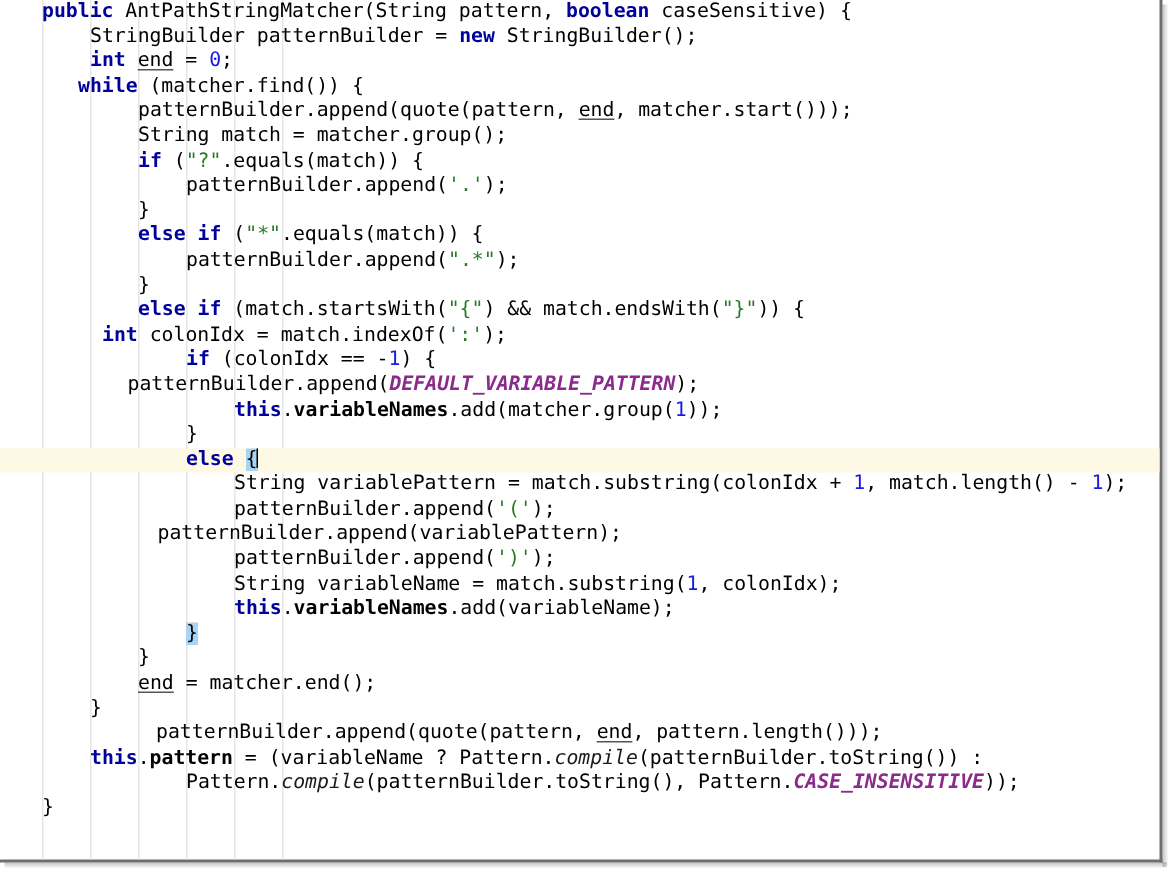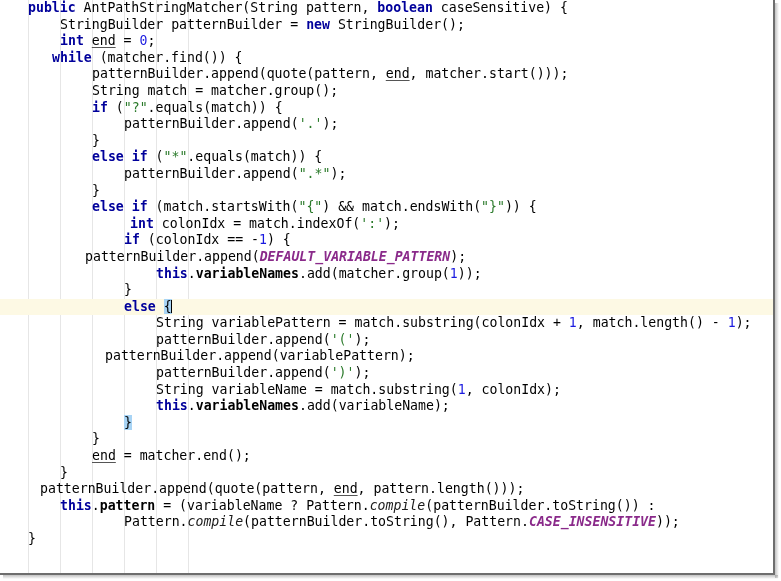--- a/index.html
+++ b/index.html
@@ -134,37 +134,37 @@
           <div class="code-line"><span class="txt" style="padding-left: 52px;"><span class="kw">while</span><span class="plain"> (matcher.find()) {</span></span></div>
           <div class="code-line"><span class="txt" style="padding-left: 92px;"><span class="plain">patternBuilder.append(quote(pattern, </span><span class="localv">end</span><span class="plain">, matcher.start()));</span></span></div>
           <div class="code-line"><span class="txt" style="padding-left: 92px;"><span class="plain">String match = matcher.group();</span></span></div>
           <div class="code-line"><span class="txt" style="padding-left: 92px;"><span class="kw">if</span><span class="plain"> (</span><span class="str">"?"</span><span class="plain">.equals(match)) {</span></span></div>
           <div class="code-line"><span class="txt" style="padding-left: 124px;"><span class="plain">patternBuilder.append(</span><span class="str">'.'</span><span class="plain">);</span></span></div>
           <div class="code-line"><span class="txt" style="padding-left: 92px;"><span class="plain">}</span></span></div>
           <div class="code-line"><span class="txt" style="padding-left: 92px;"><span class="kw">else</span><span class="plain"> </span><span class="kw">if</span><span class="plain"> (</span><span class="str">"*"</span><span class="plain">.equals(match)) {</span></span></div>
           <div class="code-line"><span class="txt" style="padding-left: 124px;"><span class="plain">patternBuilder.append(</span><span class="str">".*"</span><span class="plain">);</span></span></div>
           <div class="code-line"><span class="txt" style="padding-left: 92px;"><span class="plain">}</span></span></div>
           <div class="code-line"><span class="txt" style="padding-left: 92px;"><span class="kw">else</span><span class="plain"> </span><span class="kw">if</span><span class="plain"> (match.startsWith(</span><span class="str">"{"</span><span class="plain">) &amp;&amp; match.endsWith(</span><span class="str">"}"</span><span class="plain">)) {</span></span></div>
-          <div class="code-line"><span class="txt" style="padding-left: 94px; margin-left: 36px;"><span class="kw">int</span><span class="plain"> colonIdx = match.indexOf(</span><span class="str">':'</span><span class="plain">);</span></span></div>
+          <div class="code-line"><span class="txt" style="padding-left: 68px;"><span class="kw">int</span><span class="plain"> colonIdx = match.indexOf(</span><span class="str">':'</span><span class="plain">);</span></span></div>
           <div class="code-line"><span class="txt" style="padding-left: 124px;"><span class="kw">if</span><span class="plain"> (colonIdx == -</span><span class="num">1</span><span class="plain">) {</span></span></div>
           <div class="code-line"><span class="txt" style="padding-left: 85px;"><span class="plain">patternBuilder.append(</span><span class="consti">DEFAULT_VARIABLE_PATTERN</span><span class="plain">);</span></span></div>
           <div class="code-line"><span class="txt" style="padding-left: 156px;"><span class="kw">this</span><span class="plain">.</span><span class="fieldb">variableNames</span><span class="plain">.add(matcher.group(</span><span class="num">1</span><span class="plain">));</span></span></div>
           <div class="code-line"><span class="txt" style="padding-left: 124px;"><span class="plain">}</span></span></div>
           <div class="code-line current"><span class="txt" style="padding-left: 124px;"><span class="kw">else</span><span class="plain"> </span><span class="brmatch">{</span><span class="caret"></span></span></div>
           <div class="code-line"><span class="txt" style="padding-left: 156px;"><span class="plain">String variablePattern = match.substring(colonIdx + </span><span class="num">1</span><span class="plain">, match.length() - </span><span class="num">1</span><span class="plain">);</span></span></div>
           <div class="code-line"><span class="txt" style="padding-left: 156px;"><span class="plain">patternBuilder.append(</span><span class="str">'('</span><span class="plain">);</span></span></div>
           <div class="code-line"><span class="txt" style="padding-left: 105px;"><span class="plain">patternBuilder.append(variablePattern);</span></span></div>
           <div class="code-line"><span class="txt" style="padding-left: 156px;"><span class="plain">patternBuilder.append(</span><span class="str">')'</span><span class="plain">);</span></span></div>
           <div class="code-line"><span class="txt" style="padding-left: 156px;"><span class="plain">String variableName = match.substring(</span><span class="num">1</span><span class="plain">, colonIdx);</span></span></div>
           <div class="code-line"><span class="txt" style="padding-left: 156px;"><span class="kw">this</span><span class="plain">.</span><span class="fieldb">variableNames</span><span class="plain">.add(variableName);</span></span></div>
           <div class="code-line"><span class="txt" style="padding-left: 124px;"><span class="brmatch">}</span></span></div>
           <div class="code-line"><span class="txt" style="padding-left: 92px;"><span class="plain">}</span></span></div>
           <div class="code-line"><span class="txt" style="padding-left: 92px;"><span class="localv">end</span><span class="plain"> = matcher.end();</span></span></div>
           <div class="code-line"><span class="txt" style="padding-left: 60px;"><span class="plain">}</span></span></div>
-          <div class="code-line"><span class="txt" style="padding-left: 40px;"><span class="plain">patternBuilder.append(quote(pattern, </span><span class="localv">end</span><span class="plain">, pattern.length()));</span></span></div>
+          <div class="code-line"><span class="txt" style="padding-left: 60px; margin-left: 44px;"><span class="plain">patternBuilder.append(quote(pattern, </span><span class="localv">end</span><span class="plain">, pattern.length()));</span></span></div>
           <div class="code-line"><span class="txt" style="padding-left: 60px;"><span class="kw">this</span><span class="plain">.</span><span class="fieldb">pattern</span><span class="plain"> = (variableName ? Pattern.</span><span class="methi">compile</span><span class="plain">(patternBuilder.toString()) :</span></span></div>
           <div class="code-line"><span class="txt" style="padding-left: 124px;"><span class="plain">Pattern.</span><span class="methi">compile</span><span class="plain">(patternBuilder.toString(), Pattern.</span><span class="consti">CASE_INSENSITIVE</span><span class="plain">));</span></span></div>
           <div class="code-line"><span class="txt" style="padding-left: 28px;"><span class="plain">}</span></span></div>
         </div>
     </div>
   </div>
   <div id="shadow-right"></div>
   <div id="shadow-bottom"></div>
 </div>
 

